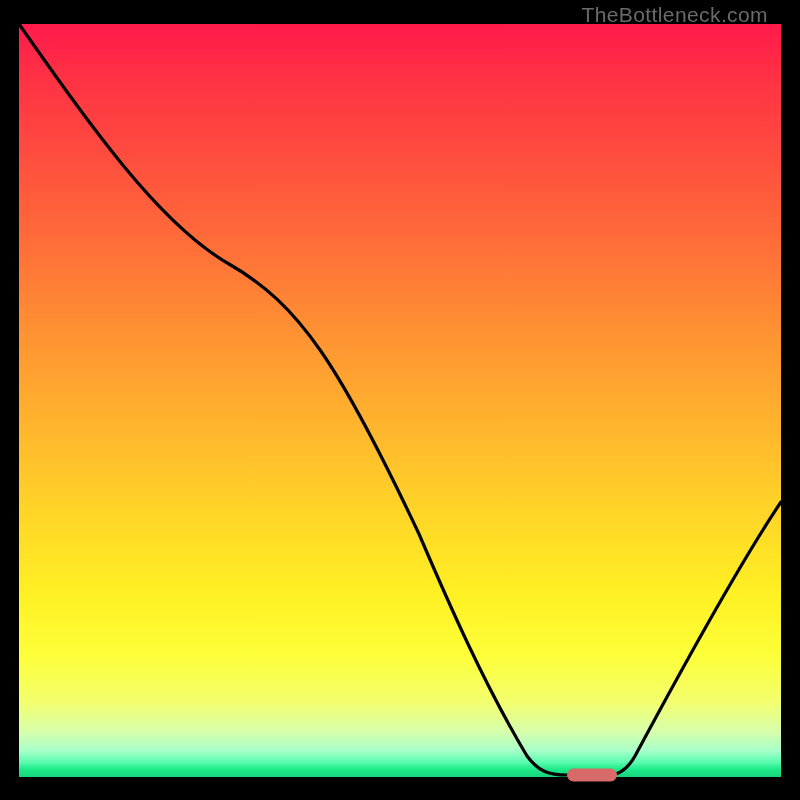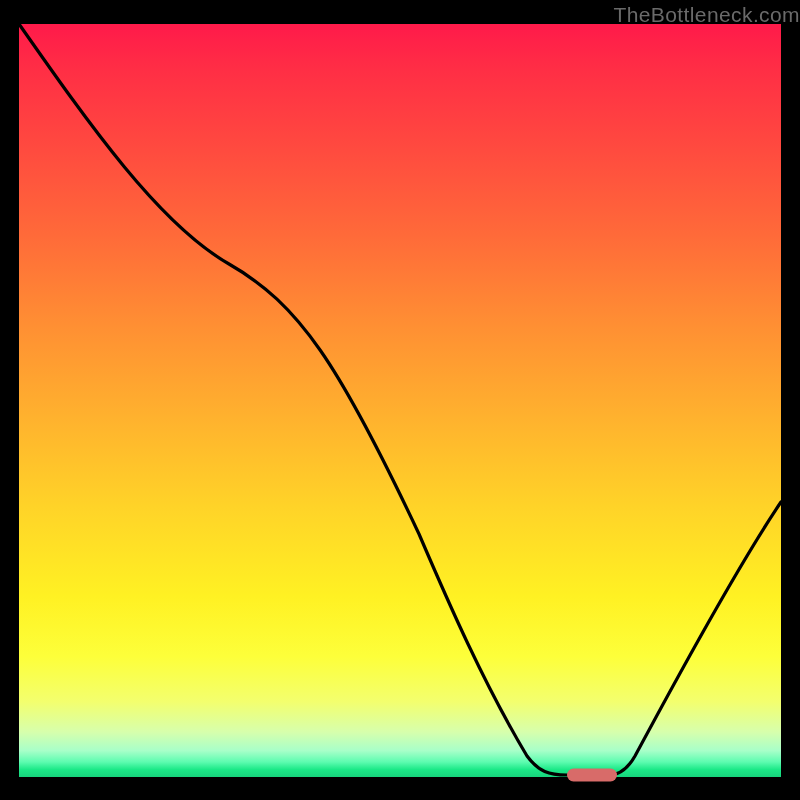--- a/index.html
+++ b/index.html
@@ -44,21 +44,21 @@
     position: absolute;
     left: 0;
     top: 0;
     width: 762px;
     height: 753px;
     overflow: visible;
   }
   .watermark {
     position: absolute;
     top: 3px;
-    right: 0;
+    right: 32px;
     color: #6a6a6a;
     font-family: Arial, Helvetica, sans-serif;
     font-size: 21px;
     font-weight: 400;
     letter-spacing: 0.4px;
     user-select: none;
   }
   .marker {
     fill: #d86b69;
   }

